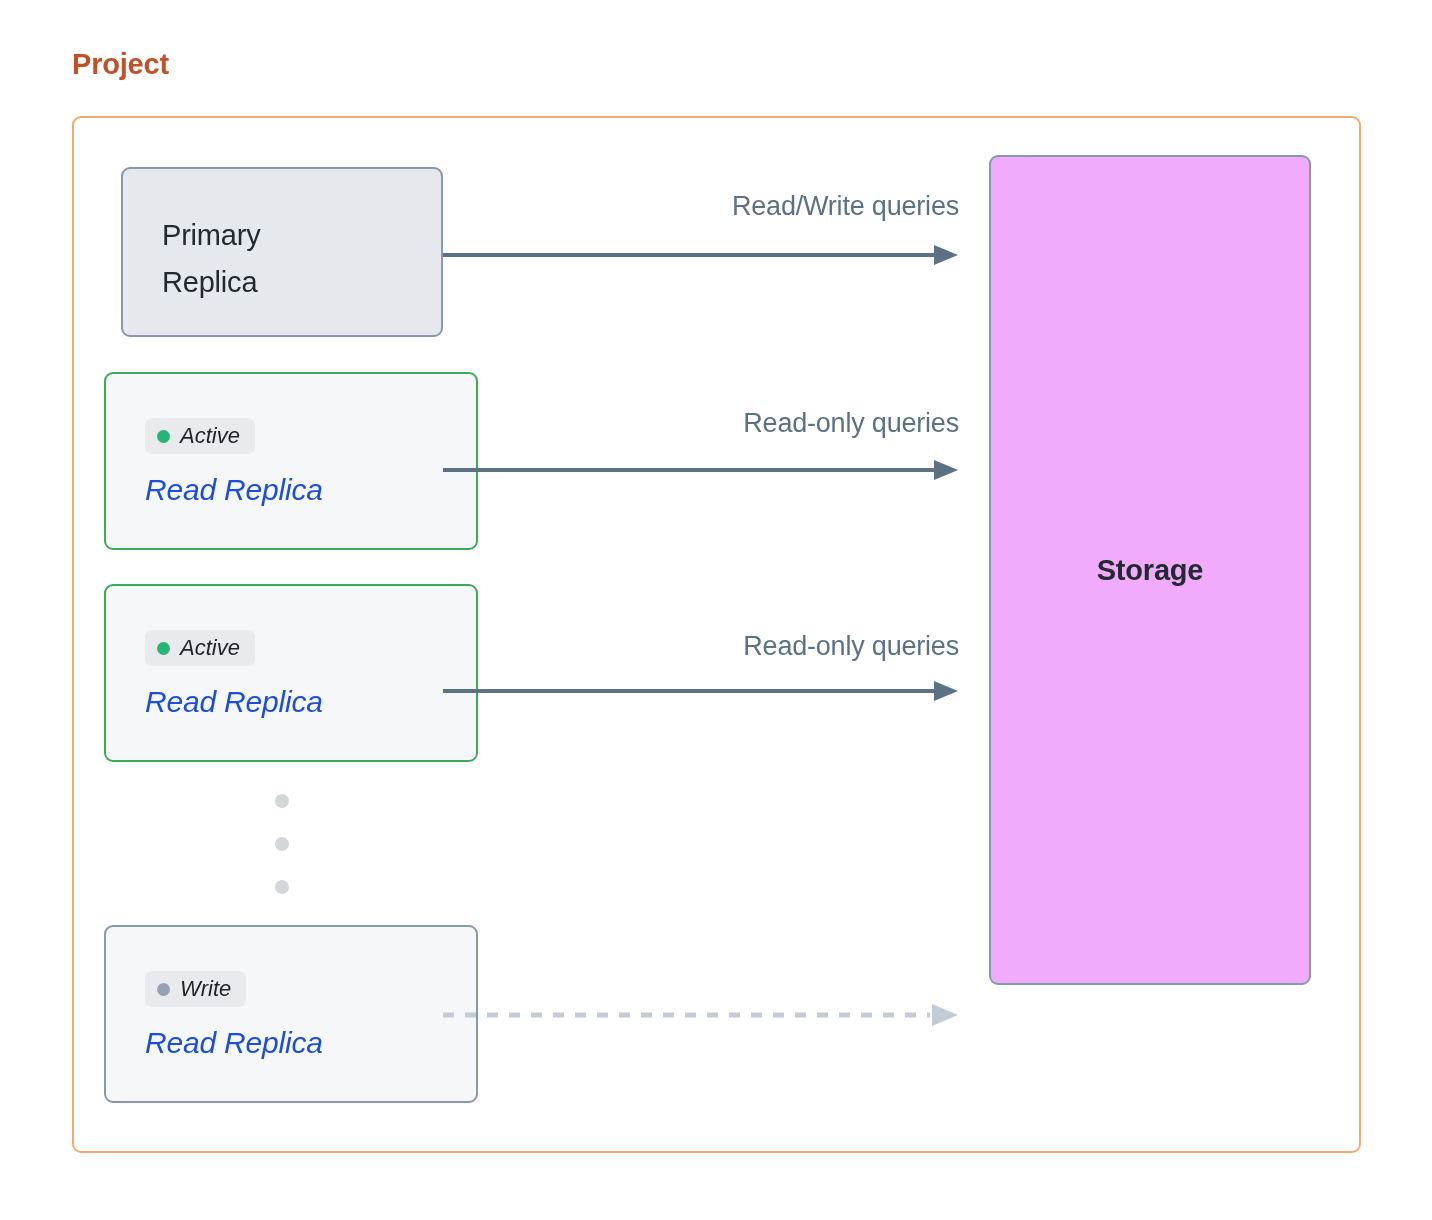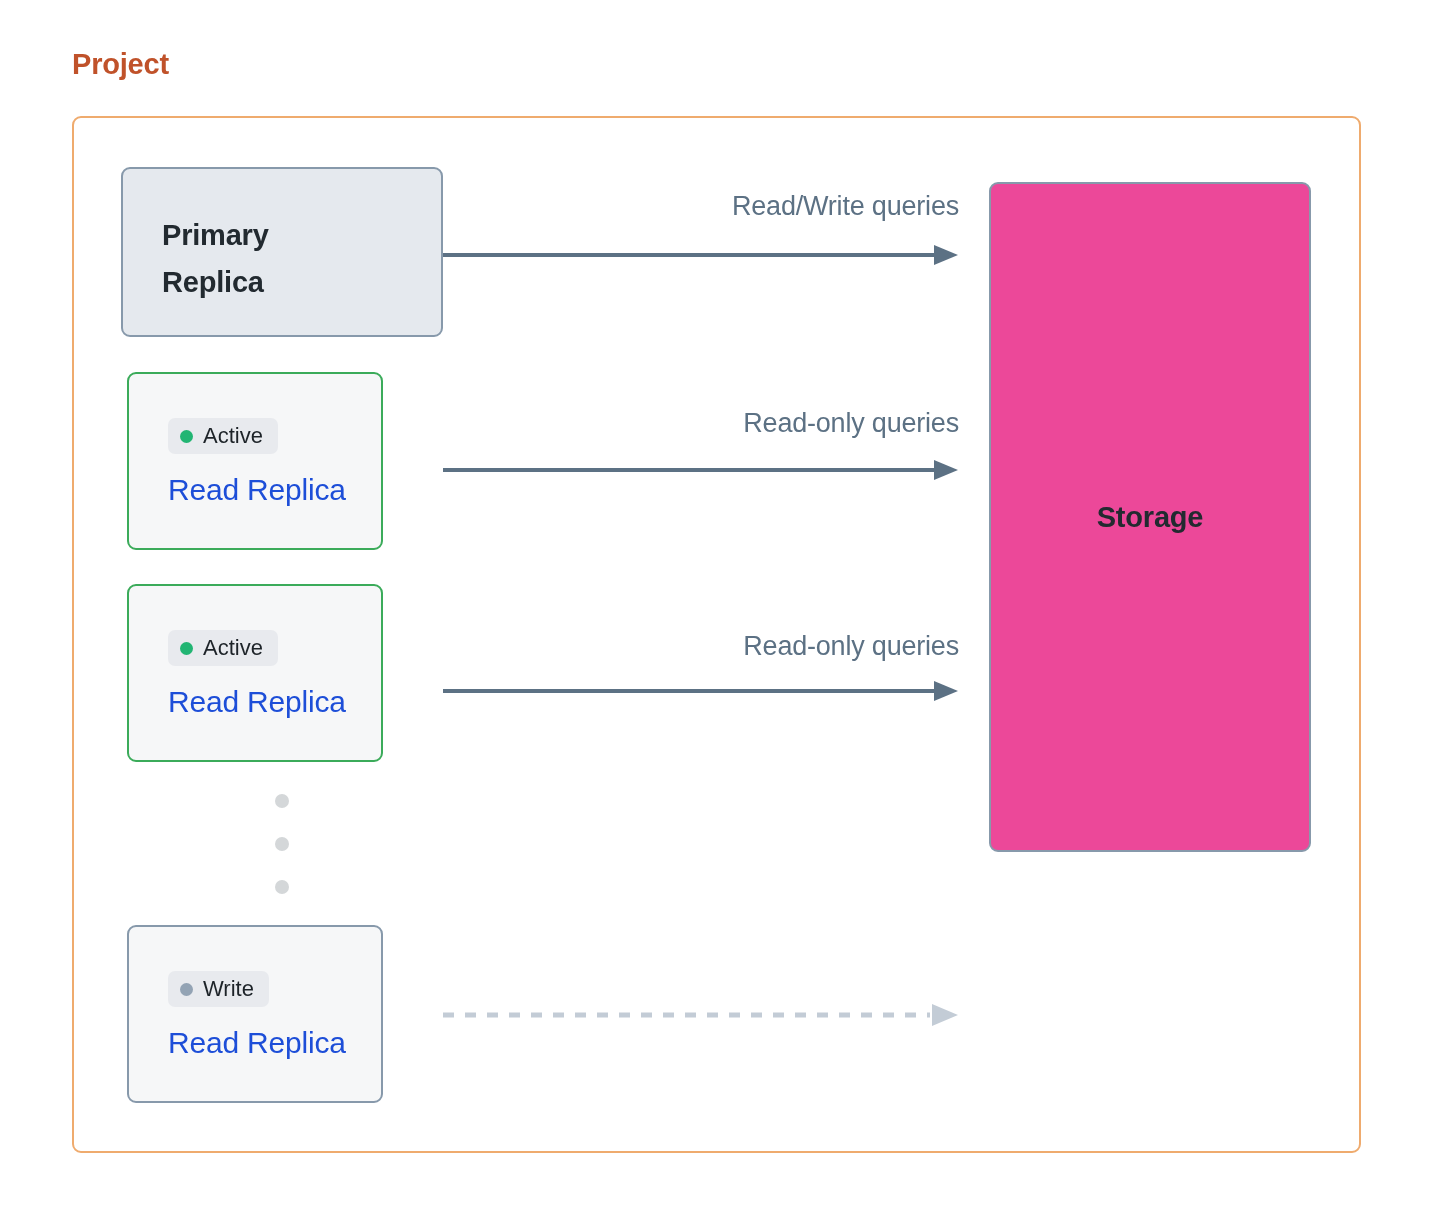--- a/index.html
+++ b/index.html
@@ -52,31 +52,32 @@
     width: 322px;
     height: 170px;
     background: #e5e9ee;
     border: 2px solid #8799ab;
   }
   .node-primary .node-title {
     position: absolute;
     left: 39px;
     top: 43px;
     font-size: 29px;
-    font-weight: bold;
+    font-weight: normal;
     color: #222a30;
     line-height: 1.62;
     letter-spacing: -0.2px;
   }
 
   .node-replica {
-    left: 127px;
-    width: 256px;
+    left: 104px;
+    width: 374px;
     height: 178px;
     background: #f6f7f8;
+    font-style: italic;
   }
   .node-replica.state-active { border: 2px solid #3bab5a; }
   .node-replica.state-idle   { border: 2px solid #8799ab; }
 
   .node-replica.replica-1 { top: 372px; }
   .node-replica.replica-2 { top: 584px; }
   .node-replica.replica-3 { top: 925px; }
 
   .status-badge {
     position: absolute;
@@ -111,24 +112,24 @@
     font-size: 30px;
     color: #1d4ed8;
     line-height: 1;
     letter-spacing: -0.2px;
     white-space: nowrap;
   }
 
   
   .node-storage {
     left: 989px;
-    top: 182px;
+    top: 155px;
     width: 322px;
-    height: 670px;
-    background: #ec4899;
+    height: 830px;
+    background: #f0abfc;
     border: 2px solid #8799ab;
     display: flex;
     align-items: center;
     justify-content: center;
   }
   .node-storage .storage-label {
     font-size: 29px;
     font-weight: bold;
     color: #222a30;
     letter-spacing: -0.2px;

